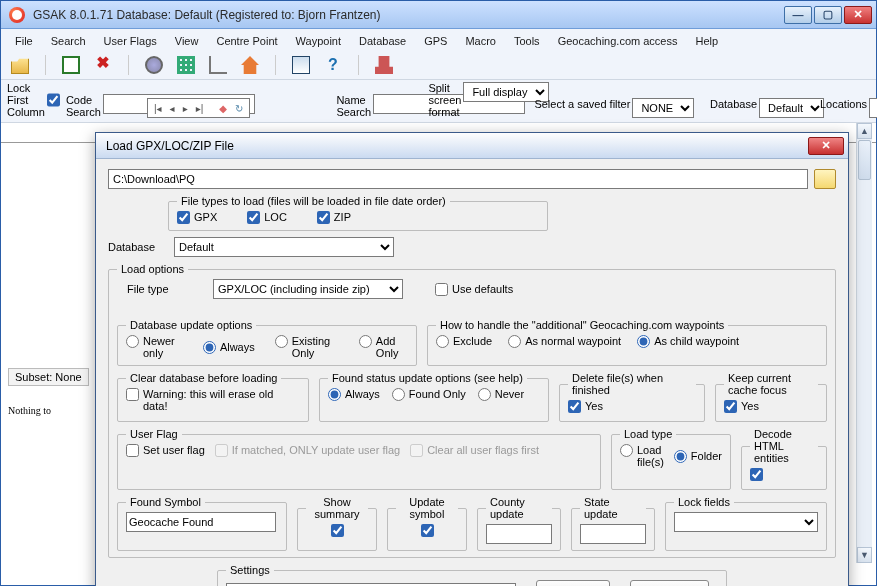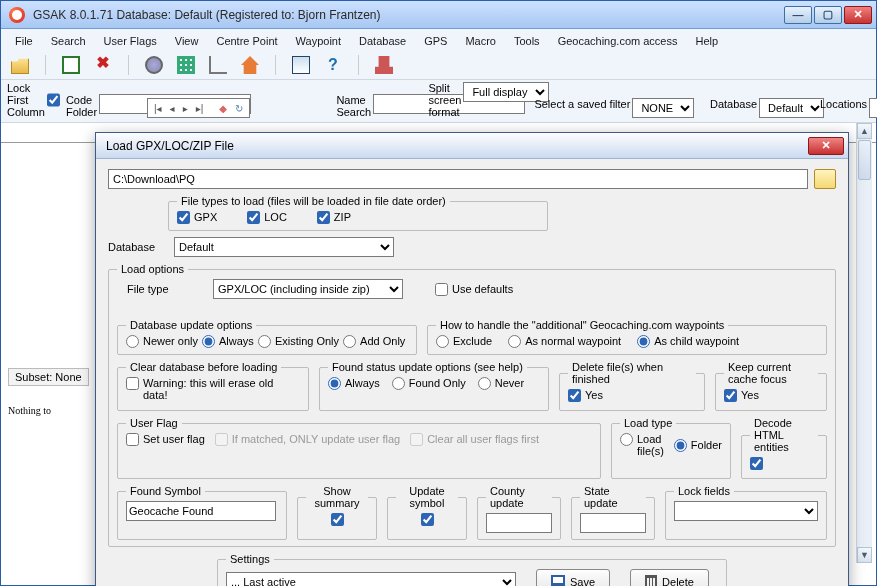--- a/index.html
+++ b/index.html
@@ -108,21 +108,21 @@
     <span class="tb-sep"></span>
     <span class="tb-ic ic-plug"></span>
   </div>
 
   <div class="filters">
     <div class="fcol" style="width:54px">
       <label>Lock First<br>Column</label>
       <input type="checkbox" checked="" style="">
     </div>
     <div class="fcol" style="width:70px">
-      <label>Code Folder</label>
+      <label>Code Search</label>
       <input class="inp" type="text" style="">
     </div>
     <div class="fcol" style="width:200px">
       <label style="visibility:hidden">.</label>
       <div class="inp" style="display:flex;gap:8px;align-items:center;color:#bbb;padding:0 6px;">
         <span class="ic-arrow">|◂</span>
         <span class="ic-arrow">◂</span>
         <span class="ic-arrow">▸</span>
         <span class="ic-arrow">▸|</span>
         <span style="flex:1"></span>
@@ -208,21 +208,21 @@
           <span style="width:20px"></span>
           <label class="cb">
               <input type="checkbox" style="">
               <span>Use defaults</span>
             </label>
         </div>
 
         <div class="grid-two">
           <fieldset style="flex:0 0 300px">
             <legend>Database update options</legend>
-            <div class="row" style="gap:4px">
+            <div class="row" style="gap:20px">
               <label class="cb">
                   <input type="radio" name="dbu" style="">
                   <span>Newer only</span>
                 </label>
               <label class="cb">
                   <input type="radio" name="dbu" checked="" style="">
                   <span>Always</span>
                 </label>
               <label class="cb">
                   <input type="radio" name="dbu" style="">

